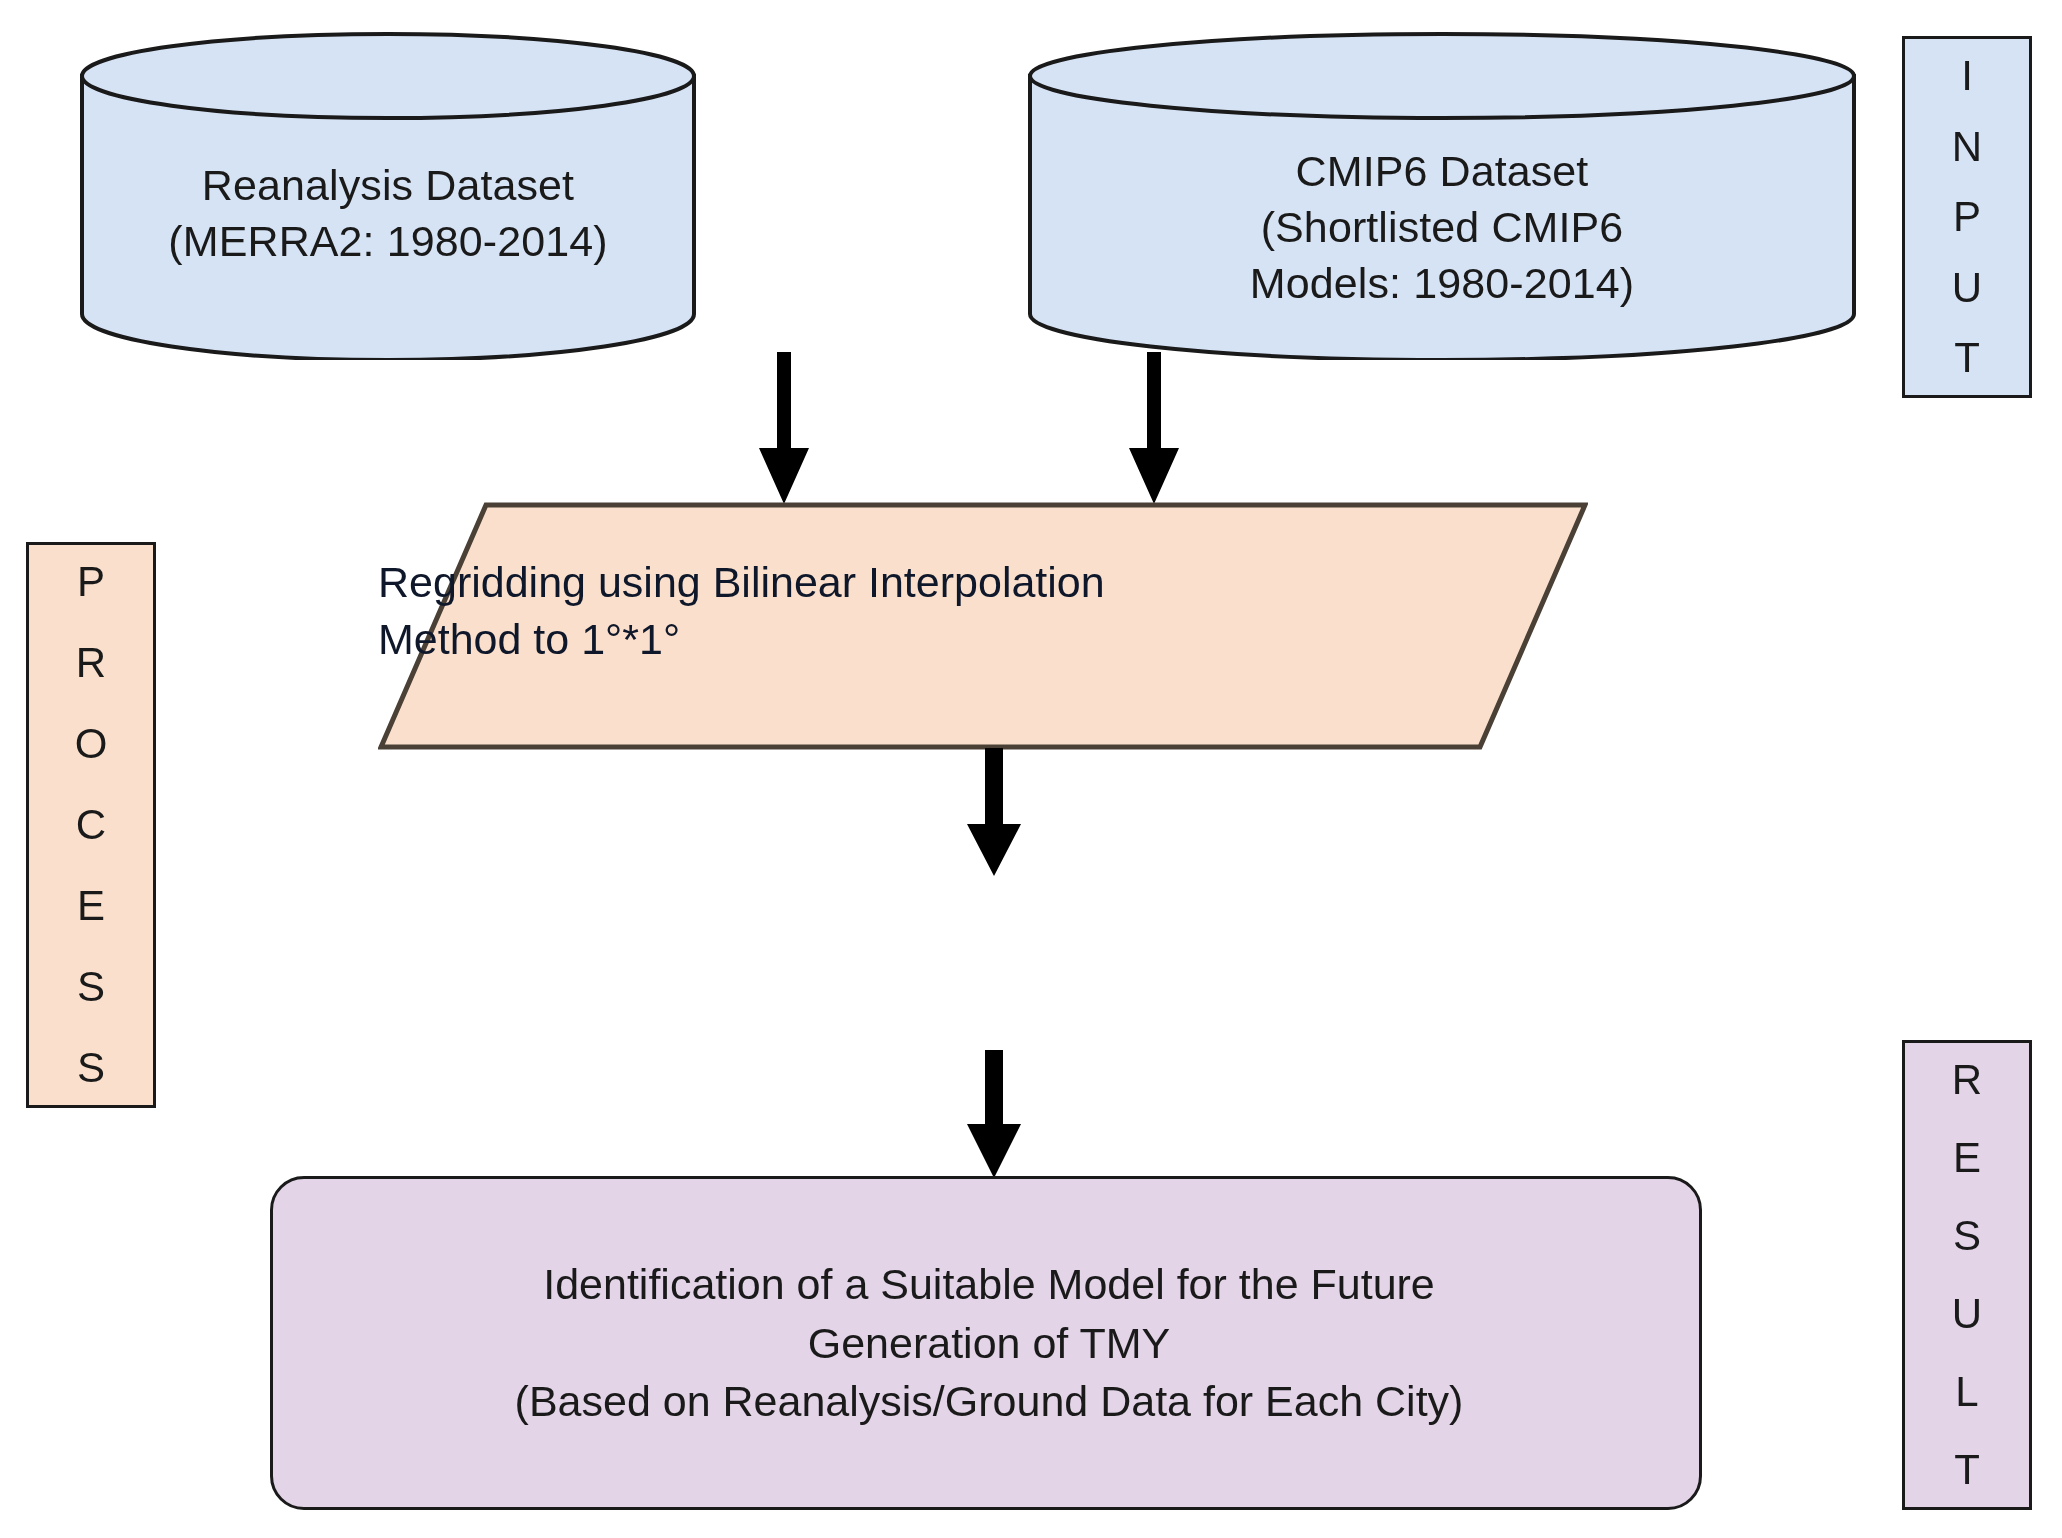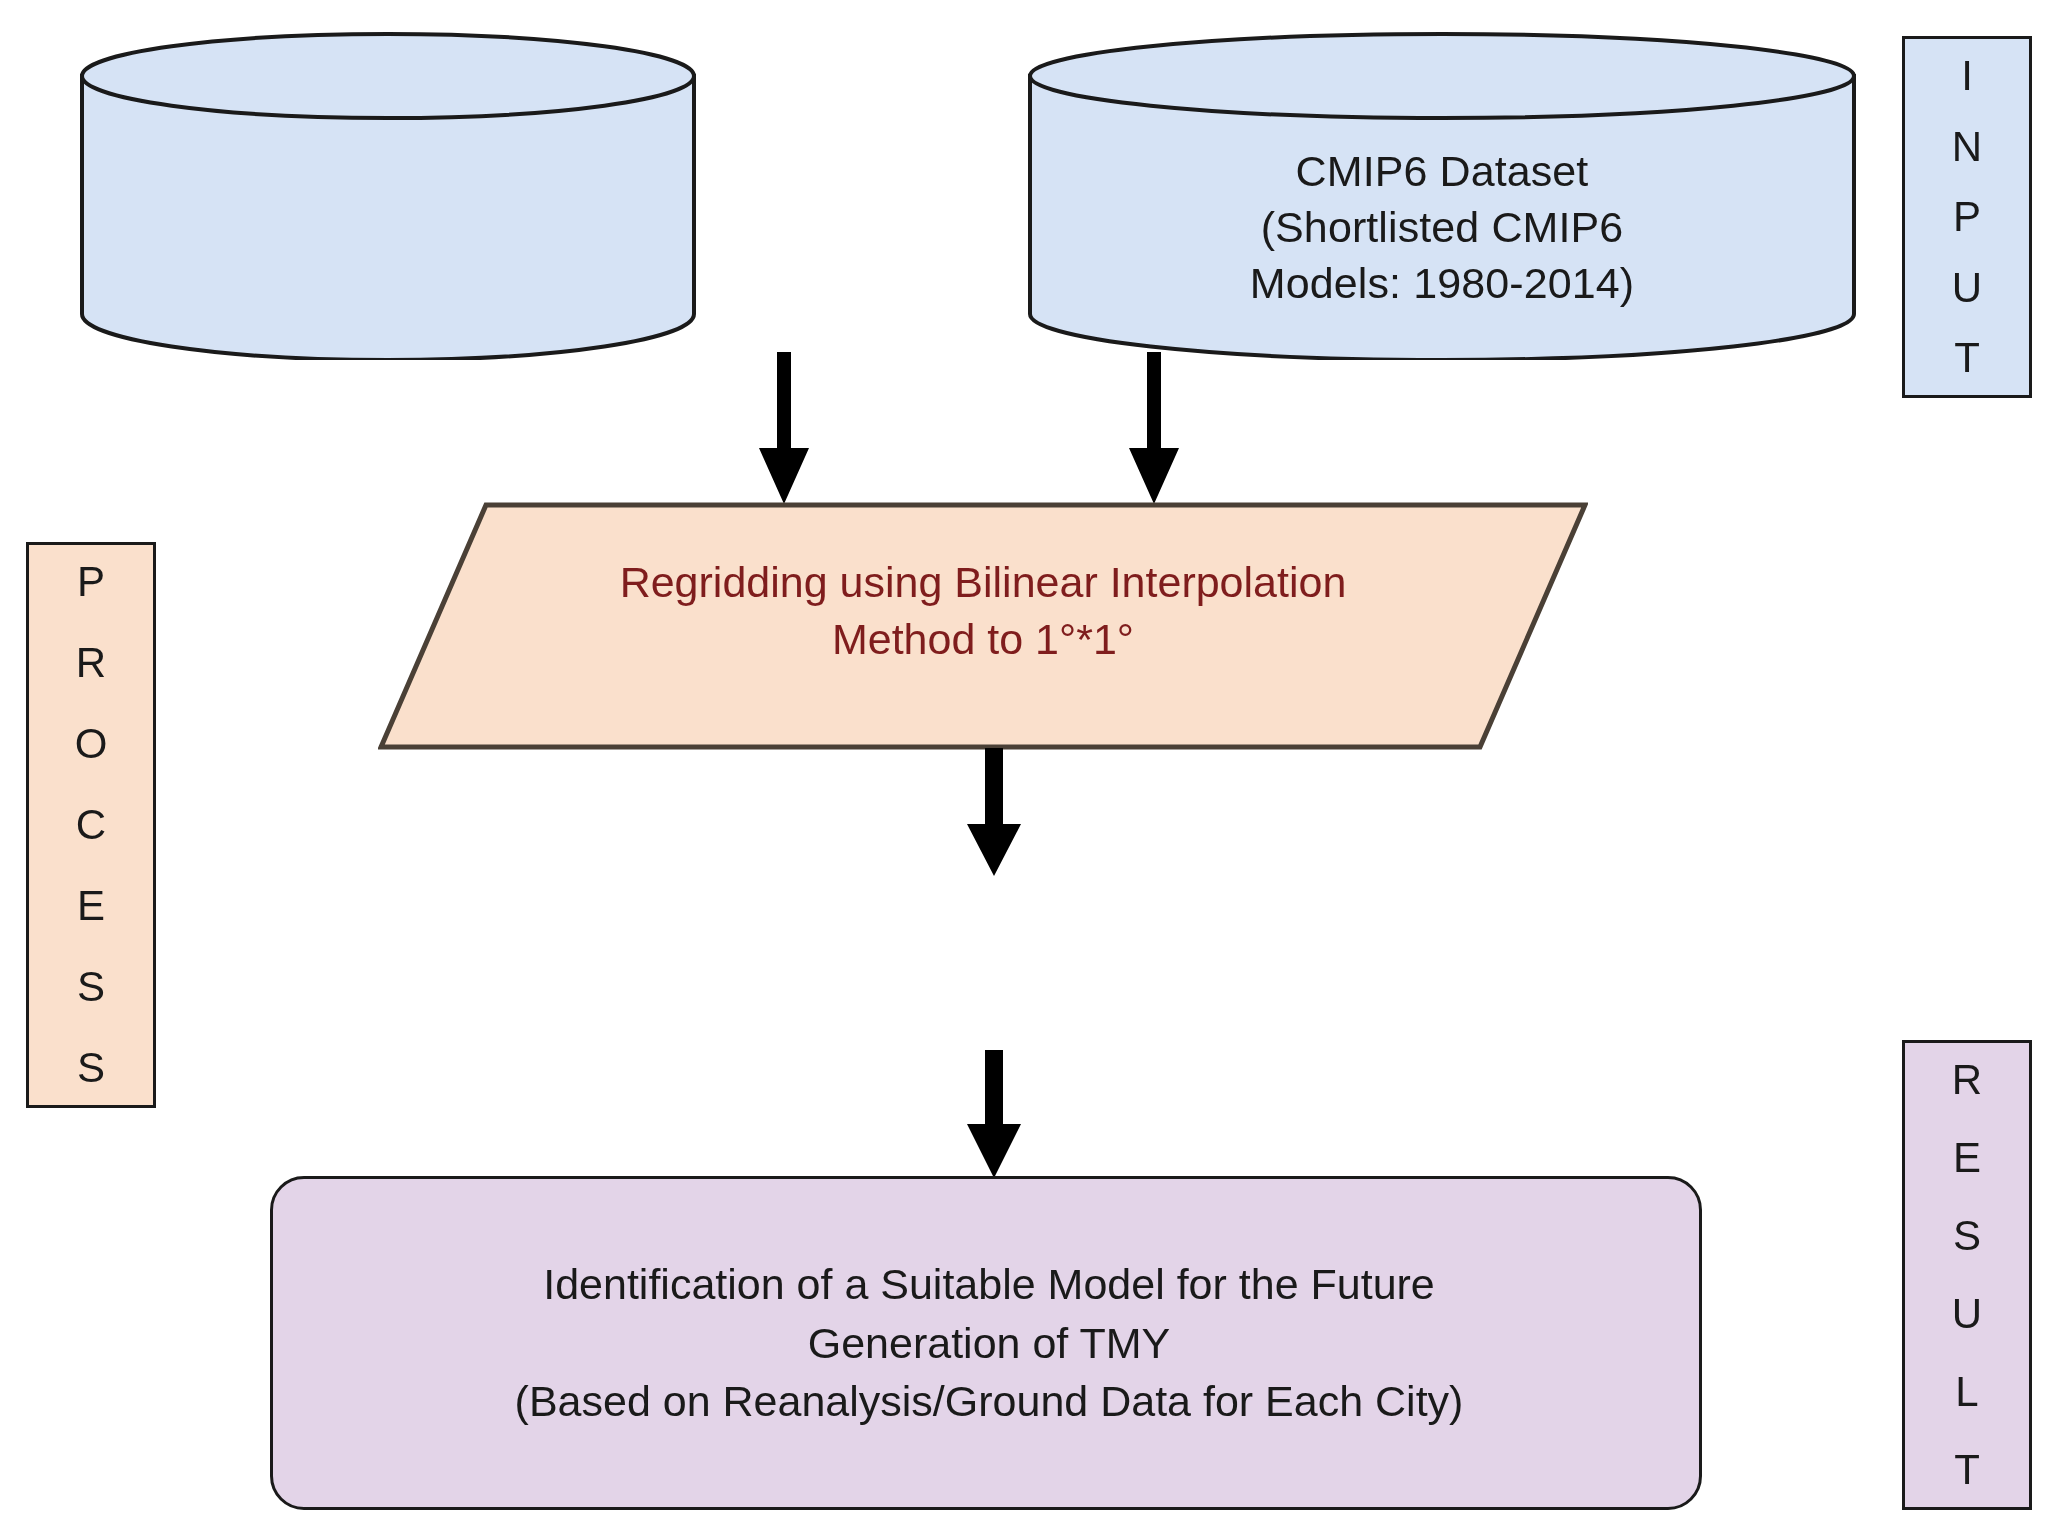--- a/index.html
+++ b/index.html
@@ -38,22 +38,21 @@
     z-index: 2;
   }
 
   
   .para { position: absolute; }
   .para-svg { position: absolute; left: 0; top: 0; }
   .para-text {
     position: absolute;
     left: 0;
     width: 100%;
-    text-align: center;
-    color: #7f1d1d;
+    color: #0f172a;
     font-size: 43px;
     line-height: 1.32;
     white-space: pre-line;
     z-index: 2;
   }
 
   
   .result-box {
     position: absolute;
     box-sizing: border-box;
@@ -109,20 +108,22 @@
 </head>
 <body>
 
 <div id="canvas">
 
   <div class="cylinder" style="left:78px; top:30px; width:620px; height:330px;">
     <svg class="cyl-svg" width="620" height="330" viewBox="0 0 620 330">
       <path d="M4,46 L4,284 A306,46 0 0,0 616,284 L616,46 Z" fill="#d6e3f5" stroke="#1a1a1a" stroke-width="4"></path>
       <ellipse cx="310" cy="46" rx="306" ry="42" fill="#d6e3f5" stroke="#1a1a1a" stroke-width="4"></ellipse>
     </svg>
+    <div class="cyl-text" style="top:128px;">Reanalysis Dataset
+(MERRA2: 1980-2014)</div>
   </div>
 
   <div class="cylinder" style="left:1026px; top:30px; width:832px; height:330px;">
     <svg class="cyl-svg" width="832" height="330" viewBox="0 0 832 330">
       <path d="M4,46 L4,284 A412,46 0 0,0 828,284 L828,46 Z" fill="#d6e3f5" stroke="#1a1a1a" stroke-width="4"></path>
       <ellipse cx="416" cy="46" rx="412" ry="42" fill="#d6e3f5" stroke="#1a1a1a" stroke-width="4"></ellipse>
     </svg>
     <div class="cyl-text" style="top:114px;">CMIP6 Dataset
 (Shortlisted CMIP6
 Models: 1980-2014)</div>

